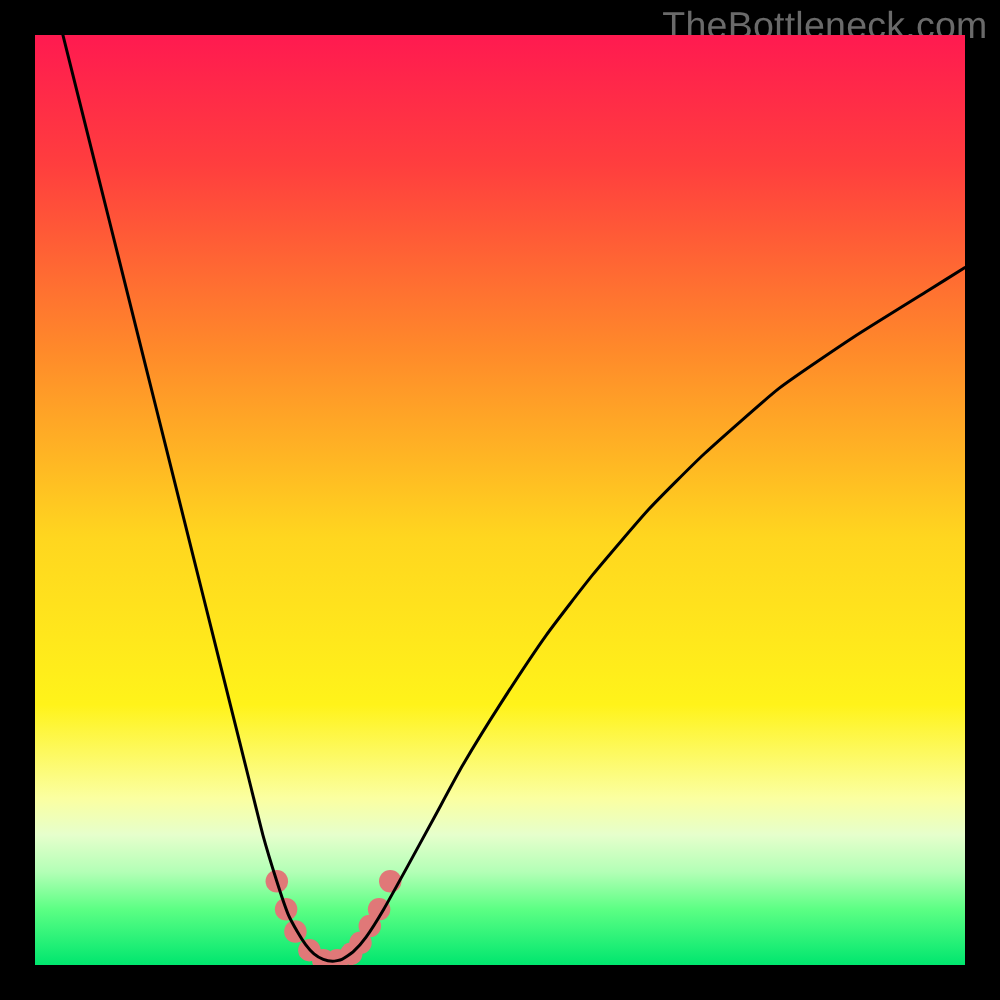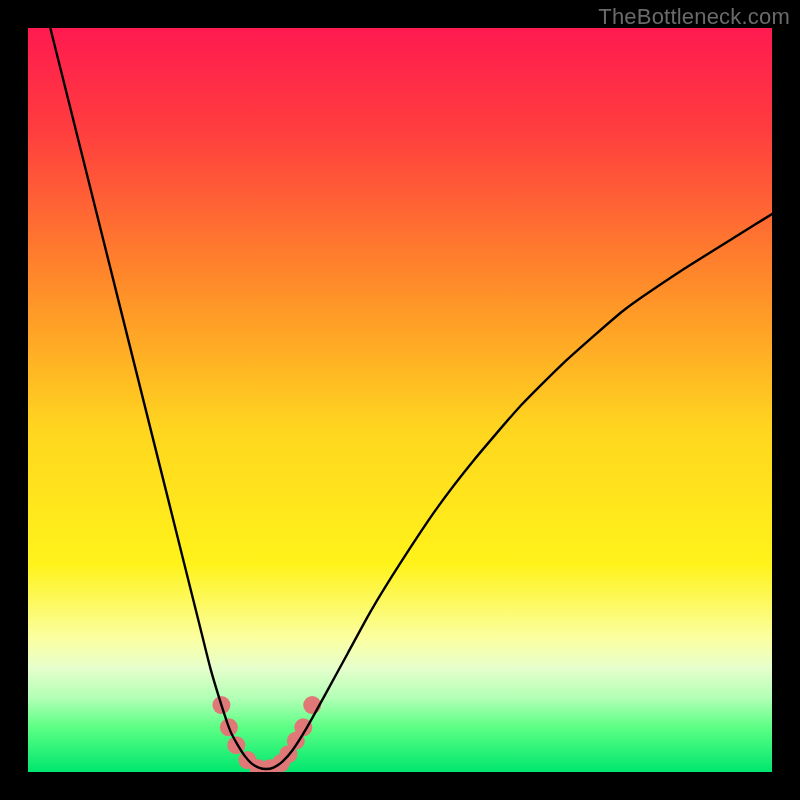--- a/index.html
+++ b/index.html
@@ -23,21 +23,21 @@
     left: 28px;
     width: 744px;
     height: 744px;
     overflow: hidden;
   }
   .watermark {
     position: absolute;
     top: 4px;
     right: 10px;
     color: #6a6a6a;
-    font-size: 22px;
+    font-size: 30px;
     font-weight: 400;
     letter-spacing: 0.2px;
     user-select: none;
     text-align: center;
   }
 </style>
 </head>
 <body>
 
 <div class="frame">

